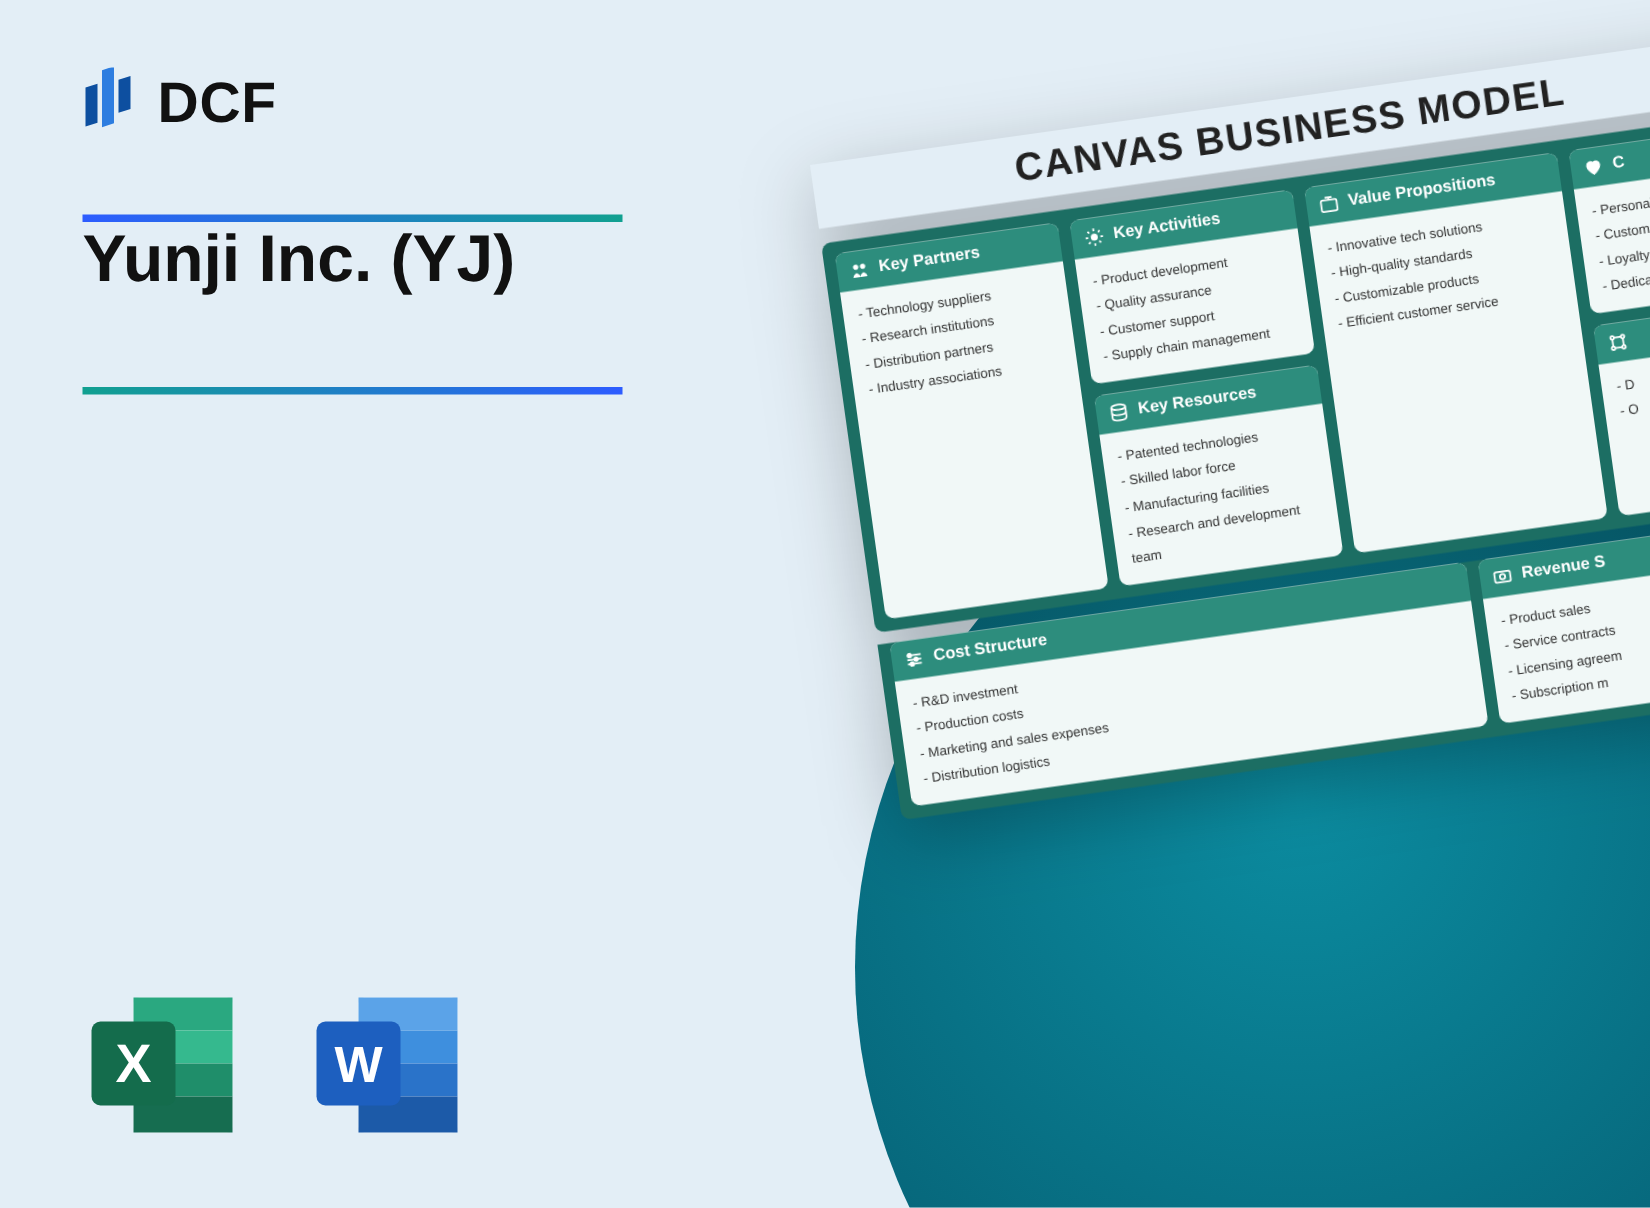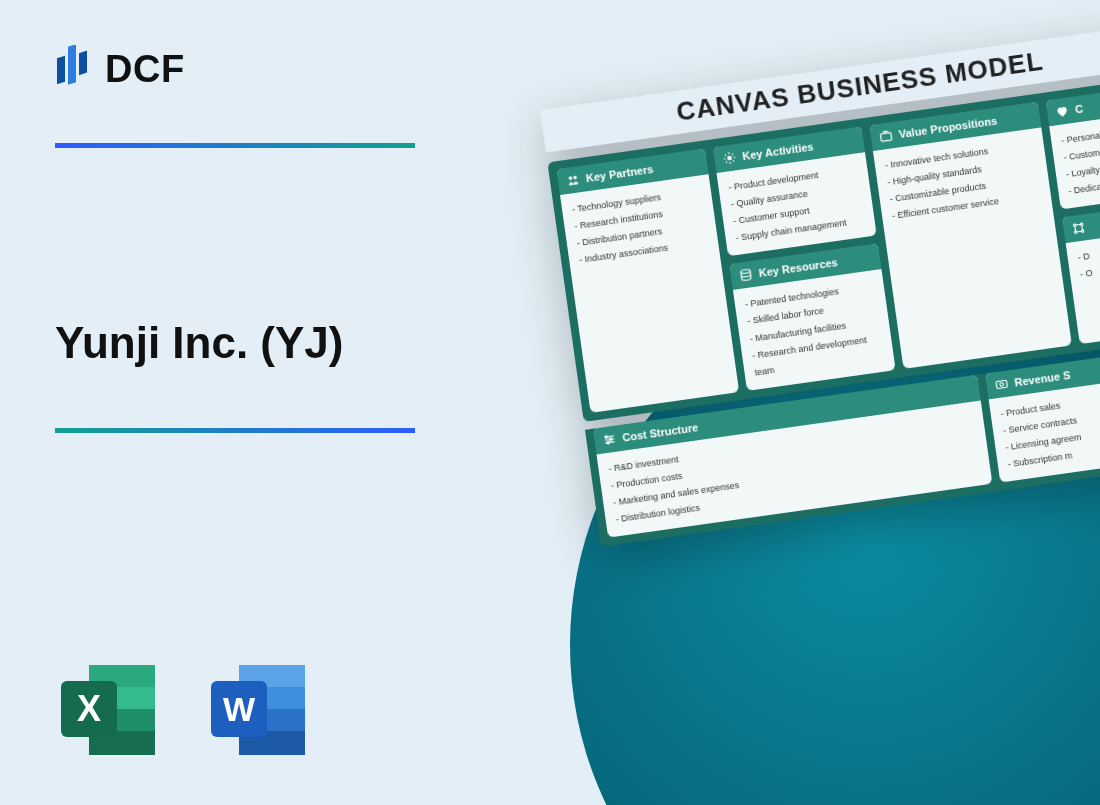--- a/index.html
+++ b/index.html
@@ -34,21 +34,20 @@
     background: linear-gradient(90deg, #2d5cff 0%, #11a090 100%);
   }
   .rule2 {
     height: 5px;
     width: 360px;
     margin-top: 60px;
     background: linear-gradient(90deg, #11a090 0%, #2d5cff 100%);
   }
 
   .title {
-    margin-top: 170px;
     font-size: 44px;
     font-weight: 700;
     color: #111;
   }
 
   .file-icons {
     position: absolute;
     left: 55px;
     bottom: 40px;
     display: flex;

